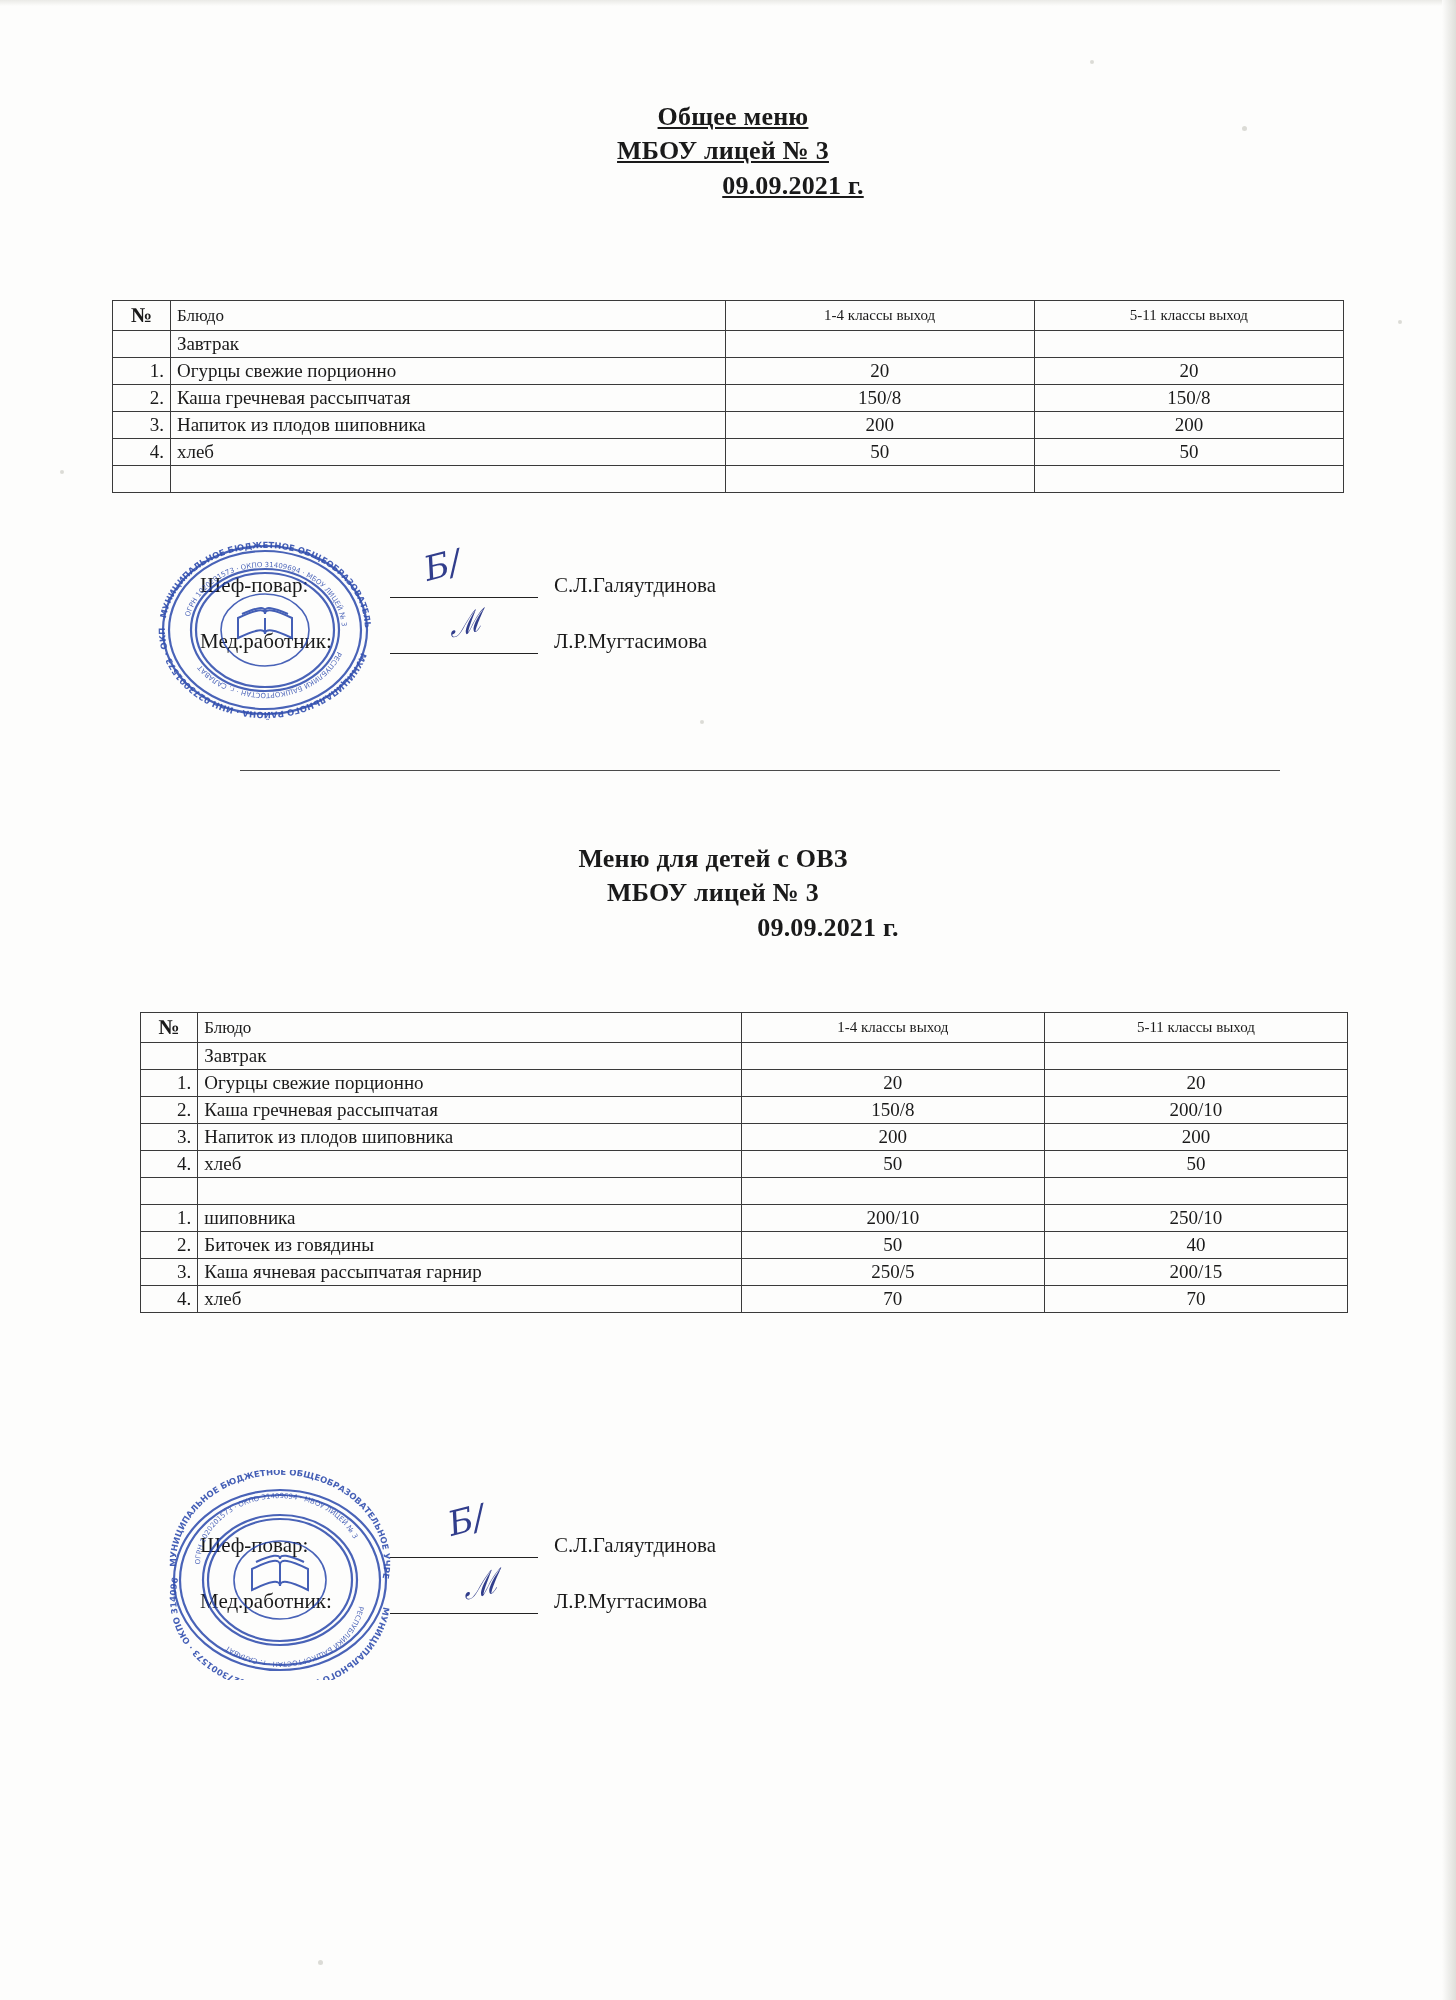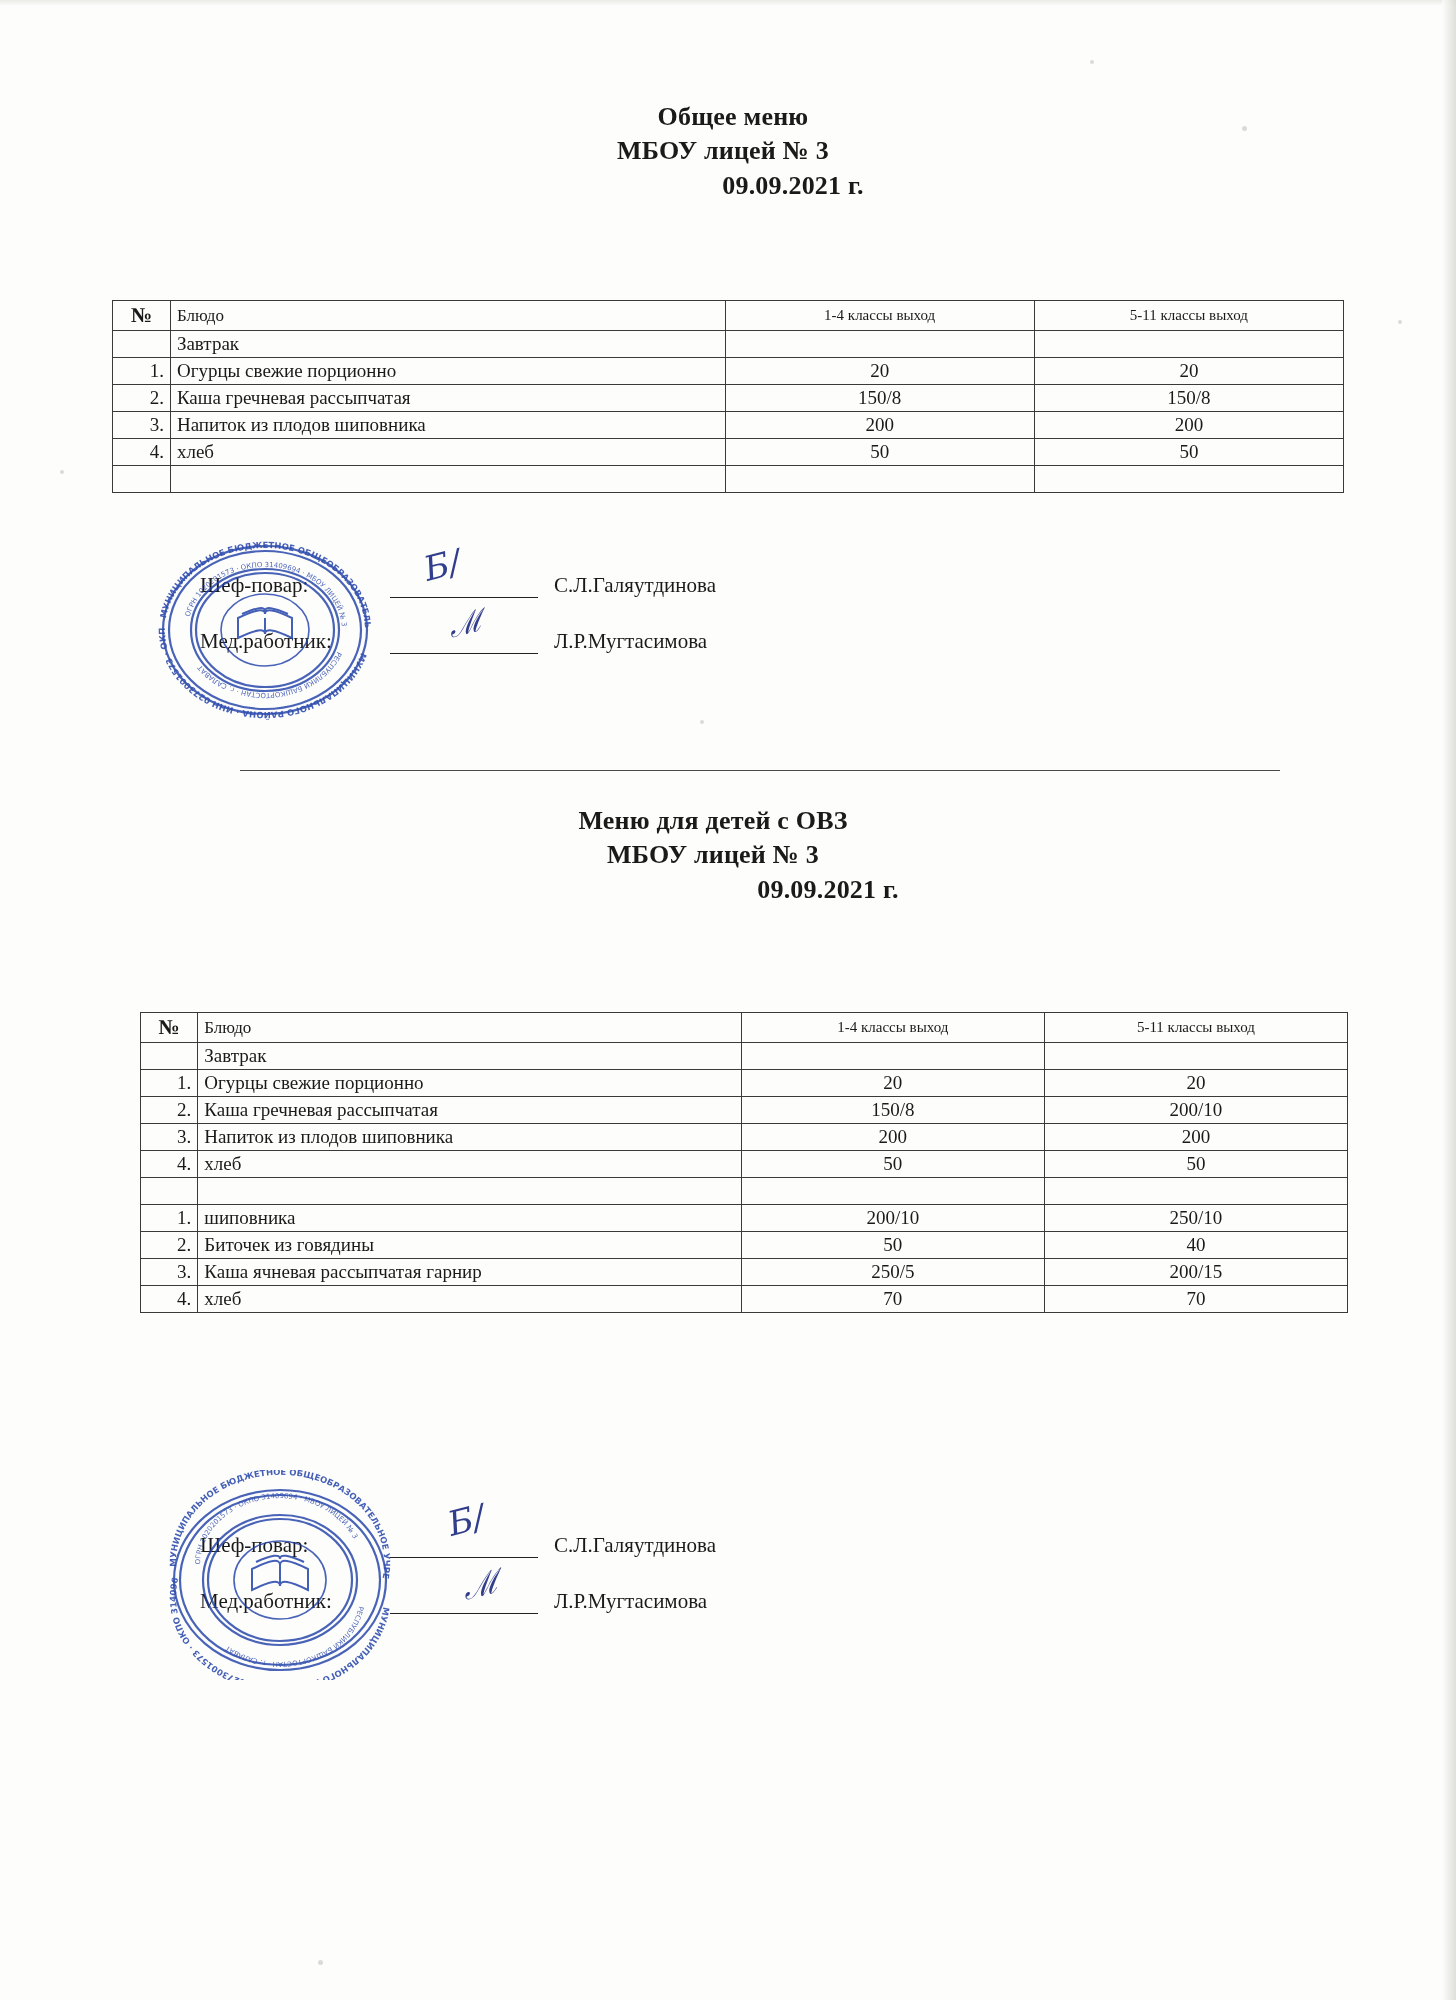--- a/index.html
+++ b/index.html
@@ -50,22 +50,22 @@
   .doc-title {
     font-weight: bold;
     font-size: 26px;
     line-height: 1.32;
     letter-spacing: 0.2px;
   }
   .title-block {
     position: absolute;
     text-align: center;
   }
-  #title1 { left: 0; right: 0; top: 100px; }
-  #title2 { left: 0; right: 0; top: 804px; }
+  #title1 { left: 0; right: 0; top: 100px; text-decoration: underline; }
+  #title2 { left: 0; right: 0; top: 842px; }
   .title-line-1 { display: block; }
   .title-line-2 { display: block; }
   .title-line-3 { display: block; }
   #title1 .title-line-1 { margin-left: 10px; }
   #title1 .title-line-2 { margin-left: -10px; }
   #title1 .title-line-3 { margin-left: 130px; }
   #title2 .title-line-1 { margin-left: -30px; }
   #title2 .title-line-2 { margin-left: -30px; }
   #title2 .title-line-3 { margin-left: 200px; }
 

